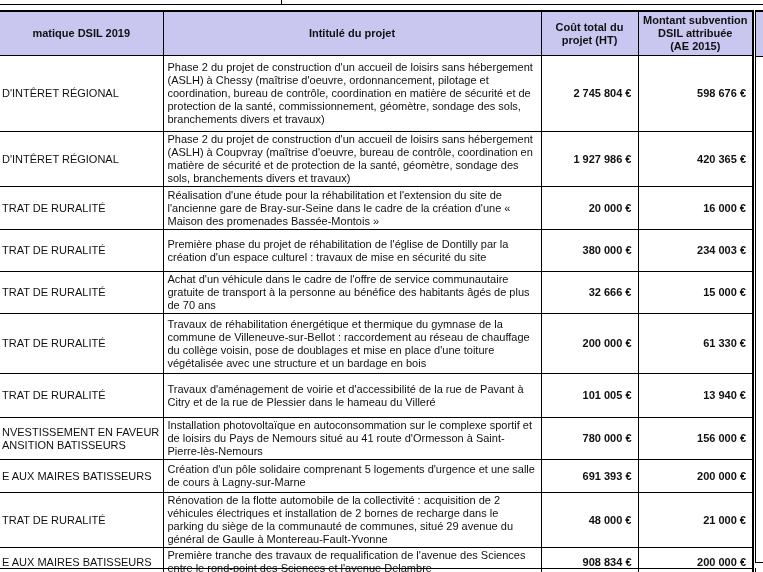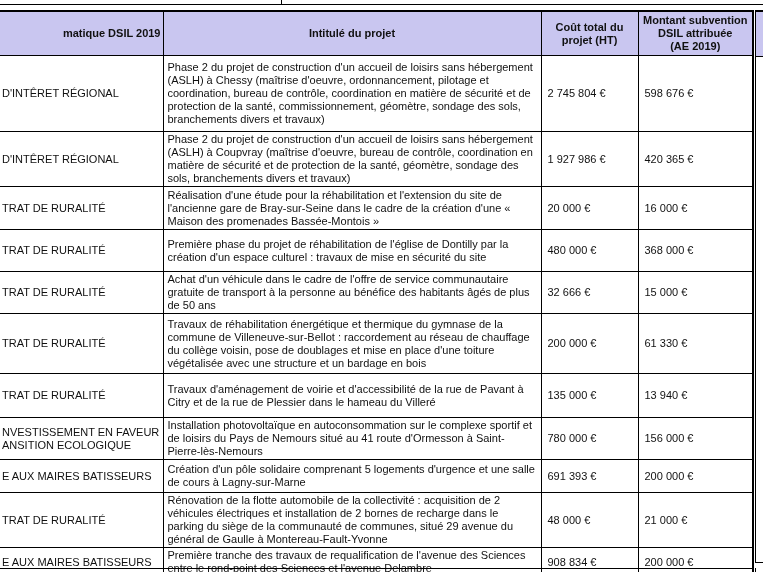--- a/index.html
+++ b/index.html
@@ -23,26 +23,26 @@
   table.grants col.c-mont{width:115px;}
 
   th,td{border:1px solid #000;vertical-align:middle;overflow:hidden;}
   th:first-child,td:first-child{border-left:none;}
 
   th{
     background:var(--header-bg,#c9c6f0);
     font-weight:bold;font-size:11px;line-height:13px;
     text-align:center;white-space:pre-line;padding:2px 2px;
   }
-  th.h-them{text-align:right;padding-left:2px;}
+  th.h-them{text-align:center;padding-left:2px;}
 
   td{font-size:11px;line-height:13px;padding:1px 6px;}
   td.thematique{white-space:pre-line;text-align:left;padding-left:2px;padding-right:1px;}
   td.intitule{text-align:left;padding:1px 4px 1px 4px;margin-top:16px;}
-  td.money{font-weight:normal;text-align:left;white-space:nowrap;}
+  td.money{font-weight:bold;text-align:right;white-space:nowrap;}
 
   .sliver{
     position:absolute;left:755px;top:10px;width:8px;height:553px;
     border-left:1px solid #000;border-top:2px solid #000;border-bottom:1px solid #000;
     background:#ffffff;box-sizing:border-box;
   }
   .sliver .sliver-head{height:44px;background:var(--header-bg,#c9c6f0);border-bottom:1px solid #000;}
 
   .partial-row{position:absolute;left:0;top:568px;width:753px;height:4px;border-top:1px solid #000;}
   .pstub{position:absolute;top:568px;width:0;height:4px;border-left:1px solid #000;}
@@ -63,21 +63,21 @@
       <col class="c-mont">
   </colgroup>
   <thead>
     <tr style="height:44px;">
       <th class="h-them">matique DSIL 2019</th>
       <th>Intitulé du projet</th>
       <th>Coût total du
 projet (HT)</th>
       <th>Montant subvention
 DSIL attribuée
-(AE 2019)</th>
+(AE 2015)</th>
     </tr>
   </thead>
   <tbody>
       <tr style="height: 76px;">
     <td class="thematique">D'INTÊRET RÉGIONAL</td>
     <td class="intitule">Phase 2 du projet de construction d'un accueil de loisirs sans hébergement (ASLH) à Chessy (maîtrise d'oeuvre, ordonnancement, pilotage et coordination, bureau de contrôle, coordination en matière de sécurité et de protection de la santé, commissionnement, géomètre, sondage des sols, branchements divers et travaux)</td>
     <td class="money">2 745 804 €</td>
     <td class="money">598 676 €</td>
   </tr>
       <tr style="height: 54px;">
@@ -88,44 +88,44 @@
   </tr>
       <tr style="height: 43px;">
     <td class="thematique">TRAT DE RURALITÉ</td>
     <td class="intitule">Réalisation d'une étude pour la réhabilitation et l'extension du site de l'ancienne gare de Bray-sur-Seine dans le cadre de la création d'une « Maison des promenades Bassée-Montois »</td>
     <td class="money">20 000 €</td>
     <td class="money">16 000 €</td>
   </tr>
       <tr style="height: 42px;">
     <td class="thematique">TRAT DE RURALITÉ</td>
     <td class="intitule">Première phase du projet de réhabilitation de l'église de Dontilly par la création d'un espace culturel : travaux de mise en sécurité du site</td>
-    <td class="money">480 000 €</td>
-    <td class="money">368 000 €</td>
+    <td class="money">380 000 €</td>
+    <td class="money">234 003 €</td>
   </tr>
       <tr style="height: 42px;">
     <td class="thematique">TRAT DE RURALITÉ</td>
-    <td class="intitule">Achat d'un véhicule dans le cadre de l'offre de service communautaire gratuite de transport à la personne au bénéfice des habitants âgés de plus de 50 ans</td>
+    <td class="intitule">Achat d'un véhicule dans le cadre de l'offre de service communautaire gratuite de transport à la personne au bénéfice des habitants âgés de plus de 70 ans</td>
     <td class="money">32 666 €</td>
     <td class="money">15 000 €</td>
   </tr>
       <tr style="height: 60px;">
     <td class="thematique">TRAT DE RURALITÉ</td>
     <td class="intitule">Travaux de réhabilitation énergétique et thermique du gymnase de la commune de Villeneuve-sur-Bellot : raccordement au réseau de chauffage du collège voisin, pose de doublages et mise en place d'une toiture végétalisée avec une structure et un bardage en bois</td>
     <td class="money">200 000 €</td>
     <td class="money">61 330 €</td>
   </tr>
       <tr style="height: 44px;">
     <td class="thematique">TRAT DE RURALITÉ</td>
     <td class="intitule">Travaux d'aménagement de voirie et d'accessibilité de la rue de Pavant à Citry et de la rue de Plessier dans le hameau du Villeré</td>
-    <td class="money">135 000 €</td>
+    <td class="money">101 005 €</td>
     <td class="money">13 940 €</td>
   </tr>
       <tr style="height: 40px;">
     <td class="thematique">NVESTISSEMENT EN FAVEUR
-ANSITION ECOLOGIQUE</td>
+ANSITION BATISSEURS</td>
     <td class="intitule">Installation photovoltaïque en autoconsommation sur le complexe sportif et de loisirs du Pays de Nemours situé au 41 route d'Ormesson à Saint-Pierre-lès-Nemours</td>
     <td class="money">780 000 €</td>
     <td class="money">156 000 €</td>
   </tr>
       <tr style="height: 33px;">
     <td class="thematique">E AUX MAIRES BATISSEURS</td>
     <td class="intitule">Création d'un pôle solidaire comprenant 5 logements d'urgence et une salle de cours à Lagny-sur-Marne</td>
     <td class="money">691 393 €</td>
     <td class="money">200 000 €</td>
   </tr>

